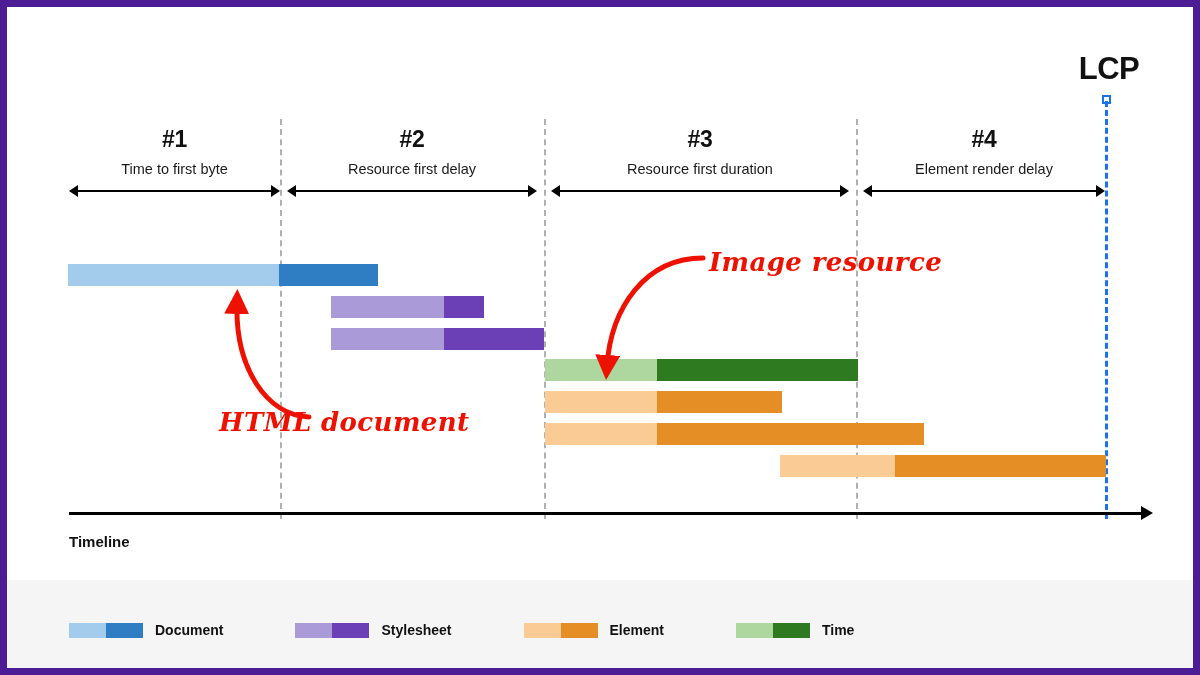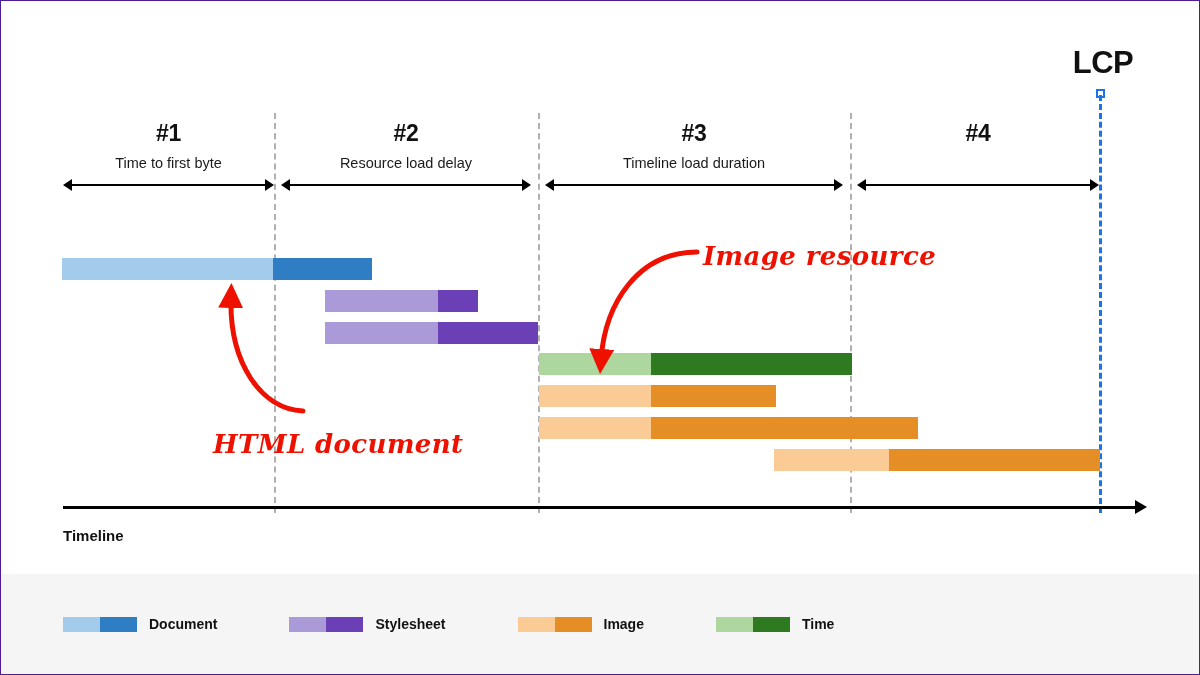--- a/index.html
+++ b/index.html
@@ -7,21 +7,21 @@
     margin: 0; padding: 0;
     background: #ffffff;
     font-family: "Liberation Sans", sans-serif;
   }
   #stage {
     position: relative;
     width: 1200px;
     height: 675px;
     background: #ffffff;
     overflow: hidden;
-    border: 1px solid #4c1d95;
+    border: 7px solid #4c1d95;
   }
 
   
   .lcp-label {
     position: absolute;
     left: 1052px; top: 44px;
     width: 100px;
     text-align: center;
     font-size: 31px;
     font-weight: 700;
@@ -189,38 +189,39 @@
         <div class="phase-num">#1</div>
         <div class="phase-name">Time to first byte</div>
       </div>
       <div class="phase-arrow" style="left: 62px; width: 211px;">
         <div class="head left"></div>
         <div class="shaft"></div>
         <div class="head right"></div>
       </div>
       <div class="phase" style="left: 280px; width: 250px;">
         <div class="phase-num">#2</div>
-        <div class="phase-name">Resource load delay</div>
+        <div class="phase-name">Resource first delay</div>
       </div>
       <div class="phase-arrow" style="left: 280px; width: 250px;">
         <div class="head left"></div>
         <div class="shaft"></div>
         <div class="head right"></div>
       </div>
       <div class="phase" style="left: 544px; width: 298px;">
         <div class="phase-num">#3</div>
-        <div class="phase-name">Timeline load duration</div>
+        <div class="phase-name">Resource first duration</div>
       </div>
       <div class="phase-arrow" style="left: 544px; width: 298px;">
         <div class="head left"></div>
         <div class="shaft"></div>
         <div class="head right"></div>
       </div>
       <div class="phase" style="left: 856px; width: 242px;">
         <div class="phase-num">#4</div>
+        <div class="phase-name">Element render delay</div>
       </div>
       <div class="phase-arrow" style="left: 856px; width: 242px;">
         <div class="head left"></div>
         <div class="shaft"></div>
         <div class="head right"></div>
       </div>
     </div>
 
   <div id="bars">
       <div class="bar" style="left: 61px; top: 257px; width: 310px;">
@@ -251,21 +252,21 @@
         <div class="seg light" style="width: 115px; background: rgb(251, 203, 150);"></div>
         <div class="seg dark" style="width: 211px; background: rgb(229, 142, 38);"></div>
       </div>
     </div>
 
   <div class="axis"></div>
   <div class="axis-head"></div>
   <div class="axis-label">Timeline</div>
 
   <div id="annotations">
-      <div class="annot" style="left: 212px; top: 400px; color: rgb(238, 17, 0); margin-top: 28px;">HTML document</div>
+      <div class="annot" style="left: 212px; top: 400px; color: rgb(238, 17, 0);">HTML document</div>
       <svg class="annot-arrow" width="100" height="130" style="left: 110px; top: 290px;">
         <defs>
           <marker id="m0" markerWidth="5" markerHeight="5" refX="2.2" refY="2.5" orient="auto">
             <path d="M0,0 L5,2.5 L0,5 z" fill="#ee1100"></path>
           </marker>
         </defs>
         <path d="M 192 120 C 150 118 118 72 120 6" stroke="#ee1100" stroke-width="5" stroke-linecap="round" fill="none" marker-end="url(#m0)"></path>
       </svg>
       <div class="annot" style="left: 702px; top: 240px; color: rgb(238, 17, 0);">Image resource</div>
       <svg class="annot-arrow" width="120" height="130" style="left: 590px; top: 243px;">
@@ -292,21 +293,21 @@
             <span style="background: rgb(171, 154, 216);"></span>
             <span style="background: rgb(107, 63, 181);"></span>
           </div>
           <div class="legend-text">Stylesheet</div>
         </div>
         <div class="legend-item">
           <div class="legend-swatch">
             <span style="background: rgb(251, 203, 150);"></span>
             <span style="background: rgb(229, 142, 38);"></span>
           </div>
-          <div class="legend-text">Image</div>
+          <div class="legend-text">Element</div>
         </div>
         <div class="legend-item">
           <div class="legend-swatch">
             <span style="background: rgb(174, 215, 160);"></span>
             <span style="background: rgb(45, 122, 32);"></span>
           </div>
           <div class="legend-text">Time</div>
         </div>
       </div>
   </div>

